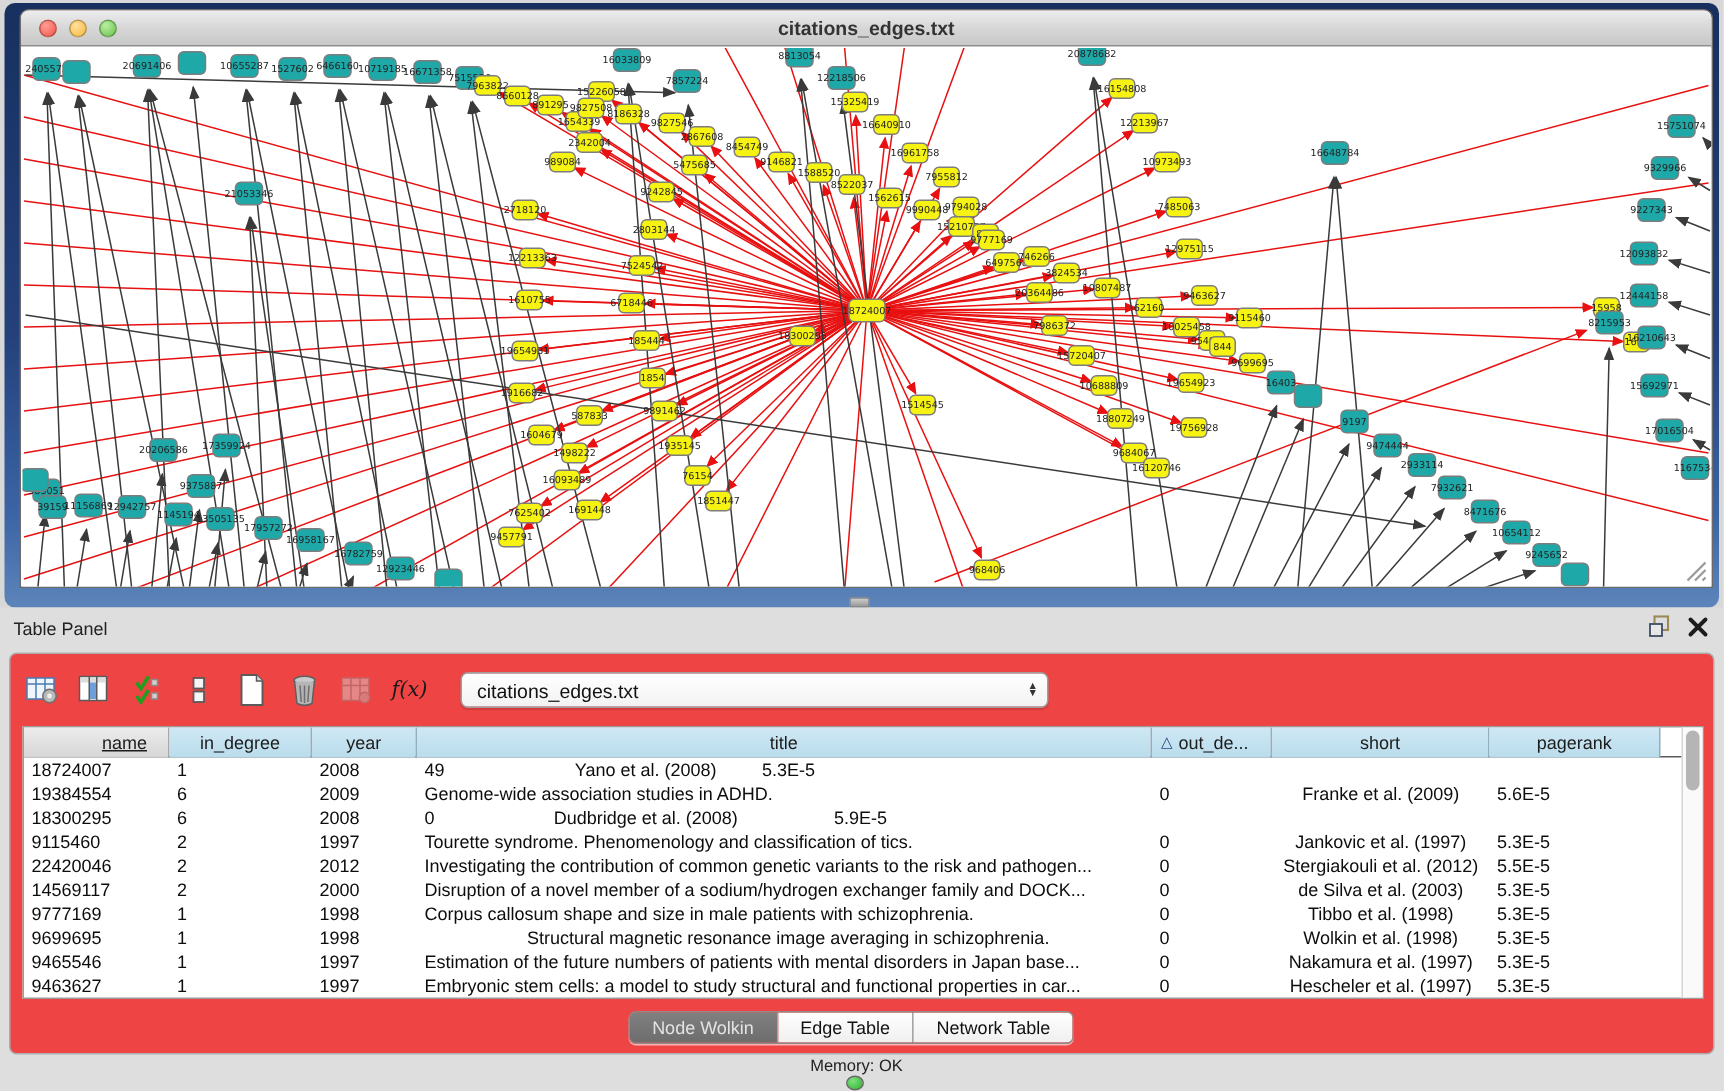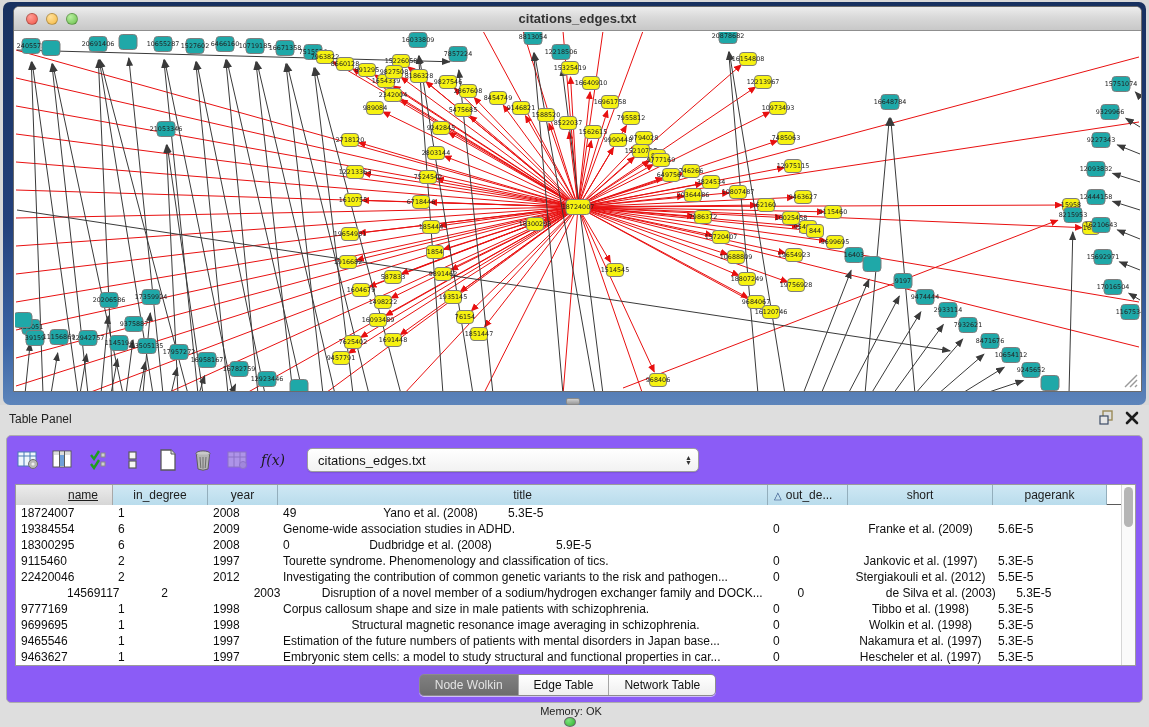--- a/index.html
+++ b/index.html
@@ -22,21 +22,21 @@
   .grip line { stroke:#9a9a9a; stroke-width:1.5; }
   #split-knob { left:566px; top:398px; width:14px; height:7px; border-radius:2px;
     background:linear-gradient(180deg,#cfcfcf,#9a9a9a); border:1px solid #8a8a8a; }
 
   
   #table-panel { left:0; top:405px; width:1149px; height:322px; background:#dedede; }
   #panel-titlebar { left:0; top:0; width:100%; height:28px; display:flex; align-items:center; }
   #panel-title { margin-left:9px; font-size:12px; color:#222; }
   #panel-title-icons { position:absolute; right:10px; top:5px; display:flex; align-items:center; gap:10px; }
 
-  #panel-body { left:6px; top:30px; width:1137px; height:268px; background:#8b5cf6;
+  #panel-body { left:6px; top:30px; width:1137px; height:268px; background:#ef4444;
     border:1px solid #adadad; border-radius:5px; }
   #toolbar { left:8px; top:8px; height:32px; display:flex; align-items:center; gap:9px; }
   .tool-btn { width:26px; height:26px; display:flex; align-items:center; justify-content:center; }
   #fx-label { font-size:14px; font-style:italic; font-family:"DejaVu Serif", serif; color:#1a1a1a; }
   #table-dropdown { margin-left:12px; width:392px; height:24px; background:linear-gradient(180deg,#ffffff,#f2f2f2);
     border:1px solid #9e9e9e; border-radius:5px; display:flex; align-items:center; padding:0 6px 0 10px;
     font-size:13px; color:#111; box-shadow:0 1px 1px rgba(0,0,0,.12); }
   #table-dropdown .val { flex:1; }
   .stepper { display:flex; flex-direction:column; line-height:5px; font-size:7px; color:#333; text-align:center; }
 
@@ -941,23 +941,23 @@
             <div class="data-row">
               <div class="cell" style="width: 97px;">22420046</div>
               <div class="cell" style="width: 95px;">2</div>
               <div class="cell" style="width: 70px;">2012</div>
               <div class="cell" style="width: 490px;">Investigating the contribution of common genetic variants to the risk and pathogen...</div>
               <div class="cell" style="width: 80px;">0</div>
               <div class="cell center" style="width: 145px;">Stergiakouli et al. (2012)</div>
               <div class="cell" style="width: 114px;">5.5E-5</div>
             </div>
             <div class="data-row">
-              <div class="cell" style="width: 97px; margin-left: 46px;">14569117</div>
+              <div class="cell" style="width: 97px;">14569117</div>
               <div class="cell" style="width: 95px;">2</div>
-              <div class="cell" style="width: 70px;">2003</div>
+              <div class="cell" style="width: 70px;">2000</div>
               <div class="cell" style="width: 490px;">Disruption of a novel member of a sodium/hydrogen exchanger family and DOCK...</div>
               <div class="cell" style="width: 80px;">0</div>
               <div class="cell center" style="width: 145px;">de Silva et al. (2003)</div>
               <div class="cell" style="width: 114px;">5.3E-5</div>
             </div>
             <div class="data-row">
               <div class="cell" style="width: 97px;">9777169</div>
               <div class="cell" style="width: 95px;">1</div>
               <div class="cell" style="width: 70px;">1998</div>
               <div class="cell" style="width: 490px;">Corpus callosum shape and size in male patients with schizophrenia.</div>

